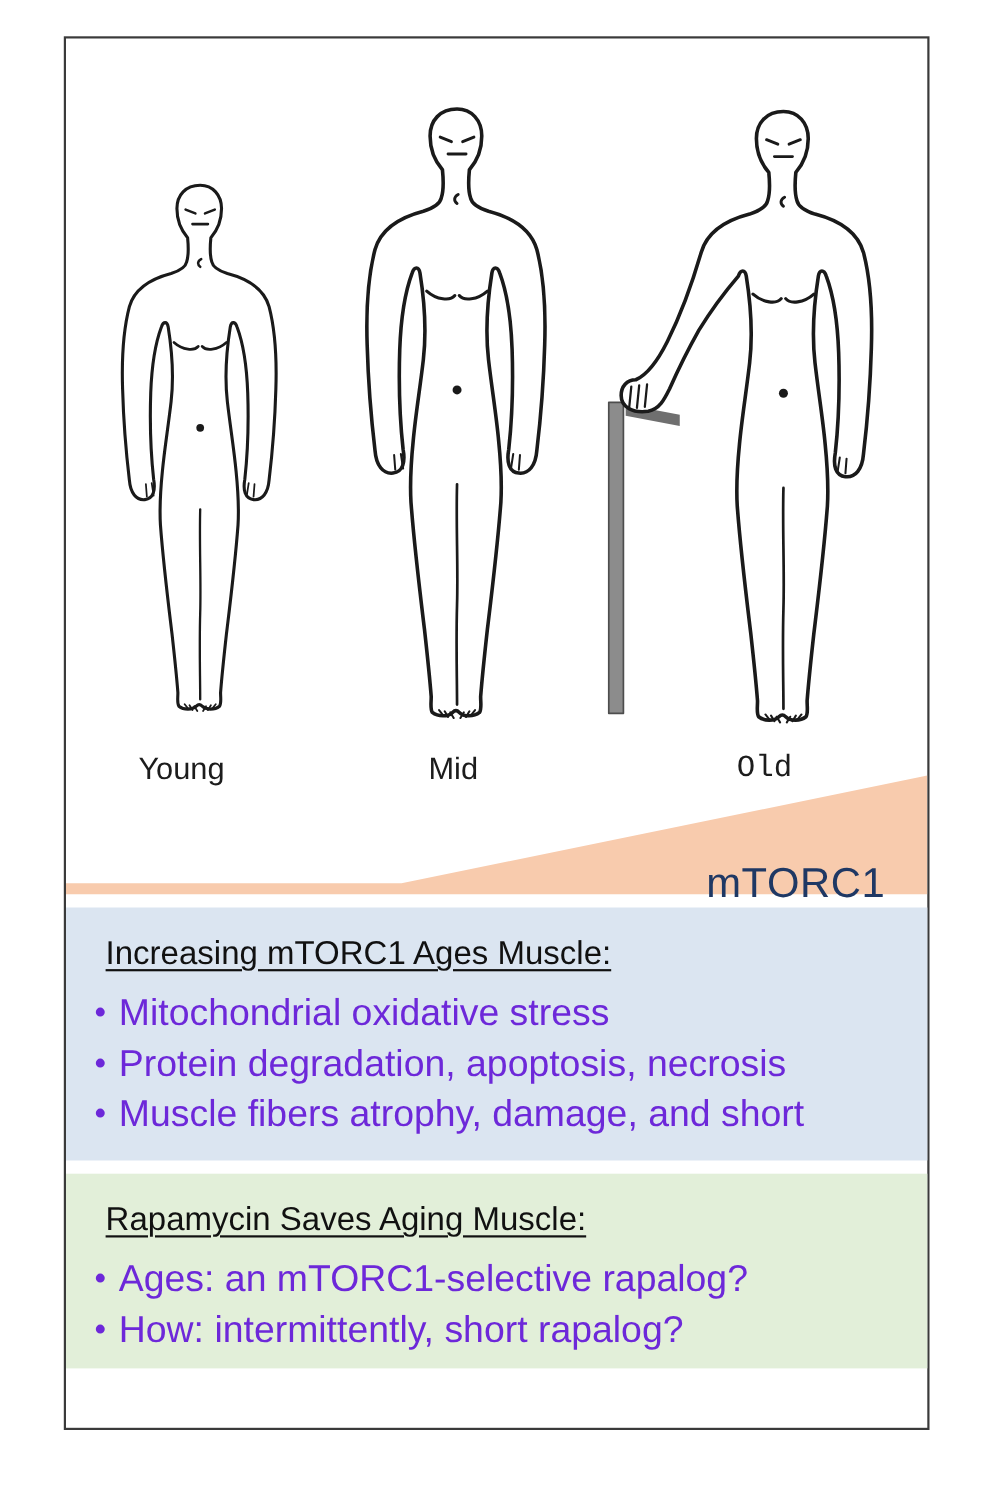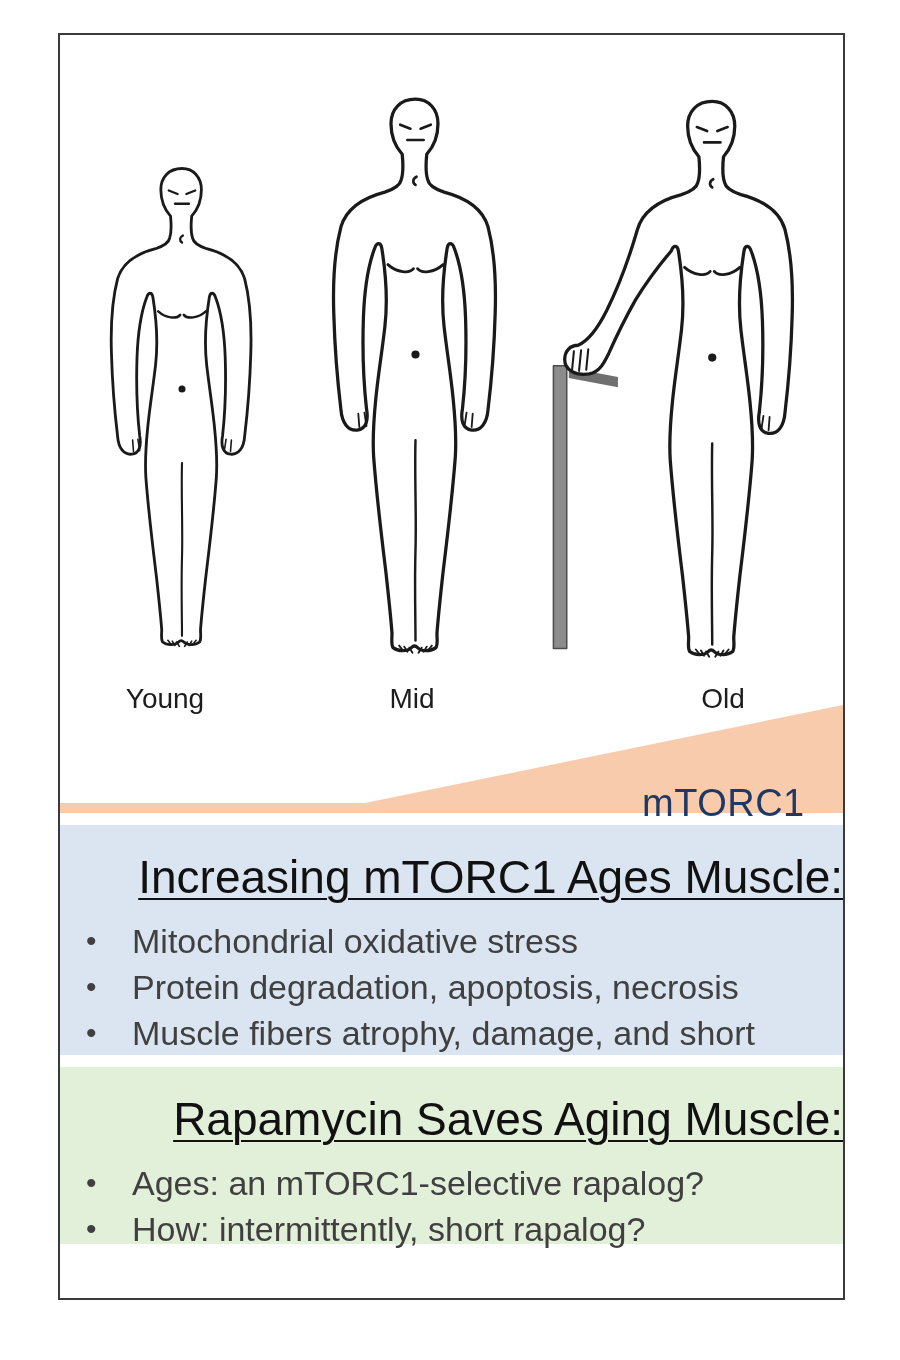--- a/index.html
+++ b/index.html
@@ -14,39 +14,38 @@
   .fig{position:absolute;}
   .fig-young{left:25px;top:128px;width:194px;height:494px;}
   .fig-mid{left:243px;top:58px;width:225px;height:572px;}
   .fig-old{left:476px;top:60px;width:292px;height:574px;}
   .stage-label{
     position:absolute;top:648px;width:150px;text-align:center;
     font-size:28px;color:#1c1c1c;white-space:nowrap;
   }
   .lbl-young{left:30px;}
   .lbl-mid{left:277px;}
-  .lbl-old{left:588px;}
+  .lbl-old{left:560px;font-family:Liberation Mono, monospace;}
   .wedge-svg{position:absolute;left:0;top:660px;width:783px;height:120px;pointer-events:none;}
   .gradient-label{
     position:absolute;left:582px;top:723px;font-size:38px;
     color:#1F3864;white-space:nowrap;letter-spacing:0.5px;margin-top:24px;
   }
   .info-box{position:absolute;left:0;width:783px;box-sizing:border-box;}
   .box-mtorc1{top:790px;height:230px;background:#DBE5F1;}
   .box-rapa{top:1032px;height:177px;background:#E2EFD9;}
   .info-box h2{
-    margin:25px 0 0 24px;font-size:46px;font-weight:normal;color:#111;
+    margin:25px 0 0 36px;font-size:30px;font-weight:normal;color:#111;
     text-decoration:underline;text-underline-offset:5px;text-decoration-thickness:2px;
     white-space:nowrap;
-    text-align:right;
   }
   .info-box ul{list-style:none;margin:14px 0 0 0;padding:0;}
   .info-box li{
-    position:relative;padding-left:72px;font-size:34px;line-height:46px;
-    color:#404040;white-space:nowrap;
+    position:relative;padding-left:48px;font-size:34px;line-height:46px;
+    color:#6d28d9;white-space:nowrap;
   }
   .info-box li::before{
     content:"\2022";position:absolute;left:26px;top:0;font-size:30px;
   }
 </style>
 </head>
 <body>
 
 <div class="frame">
 

